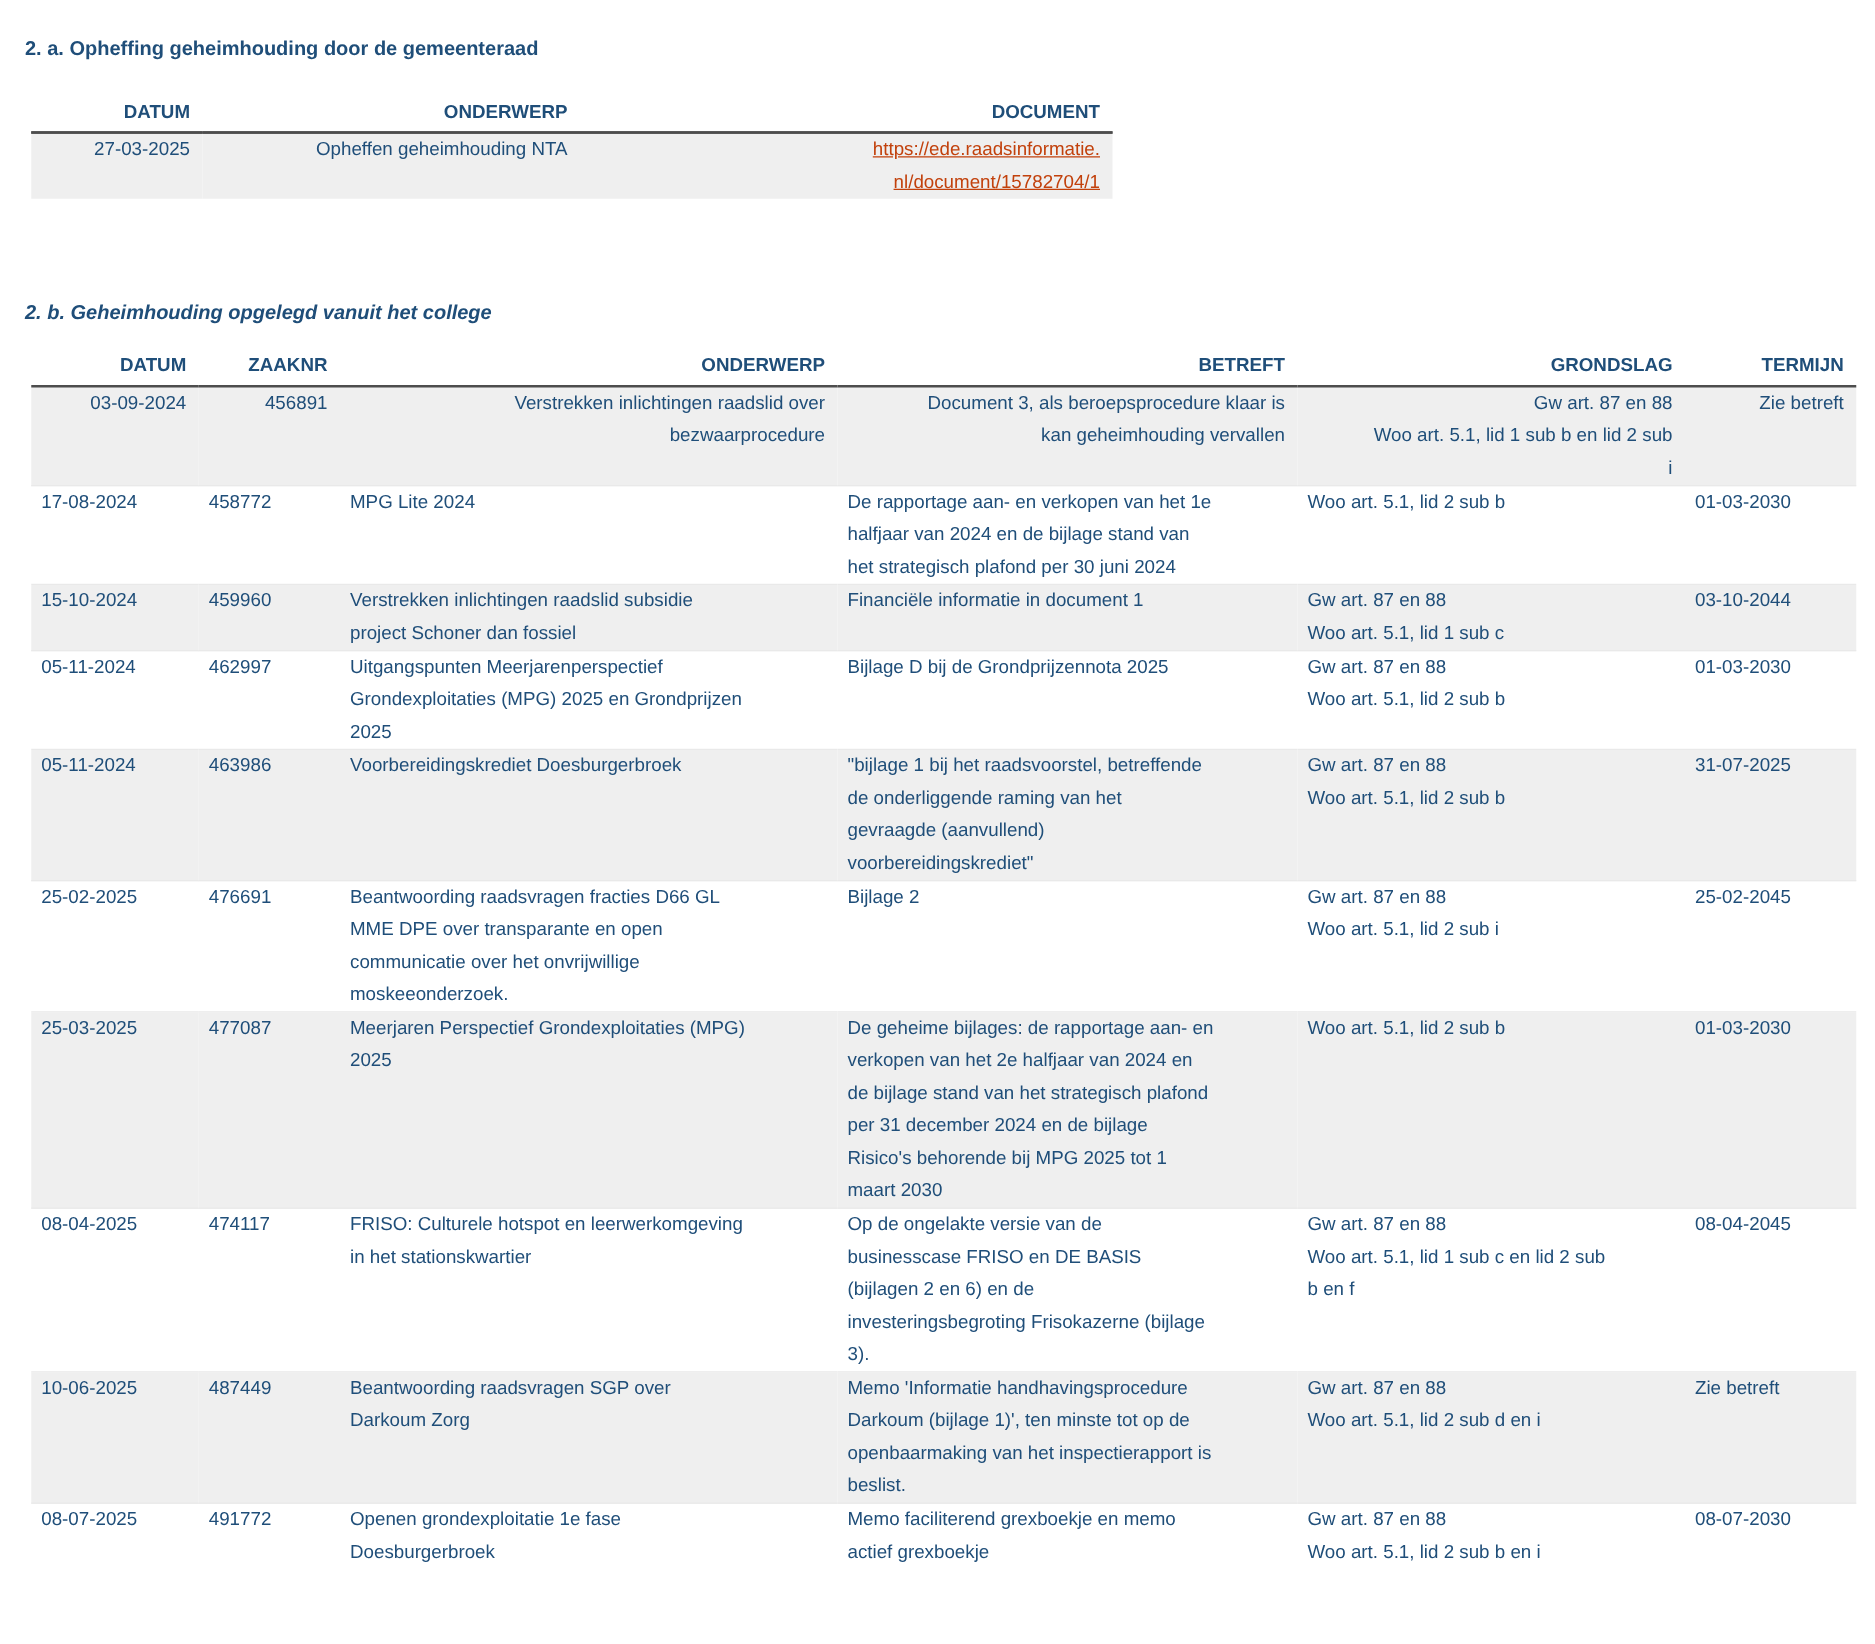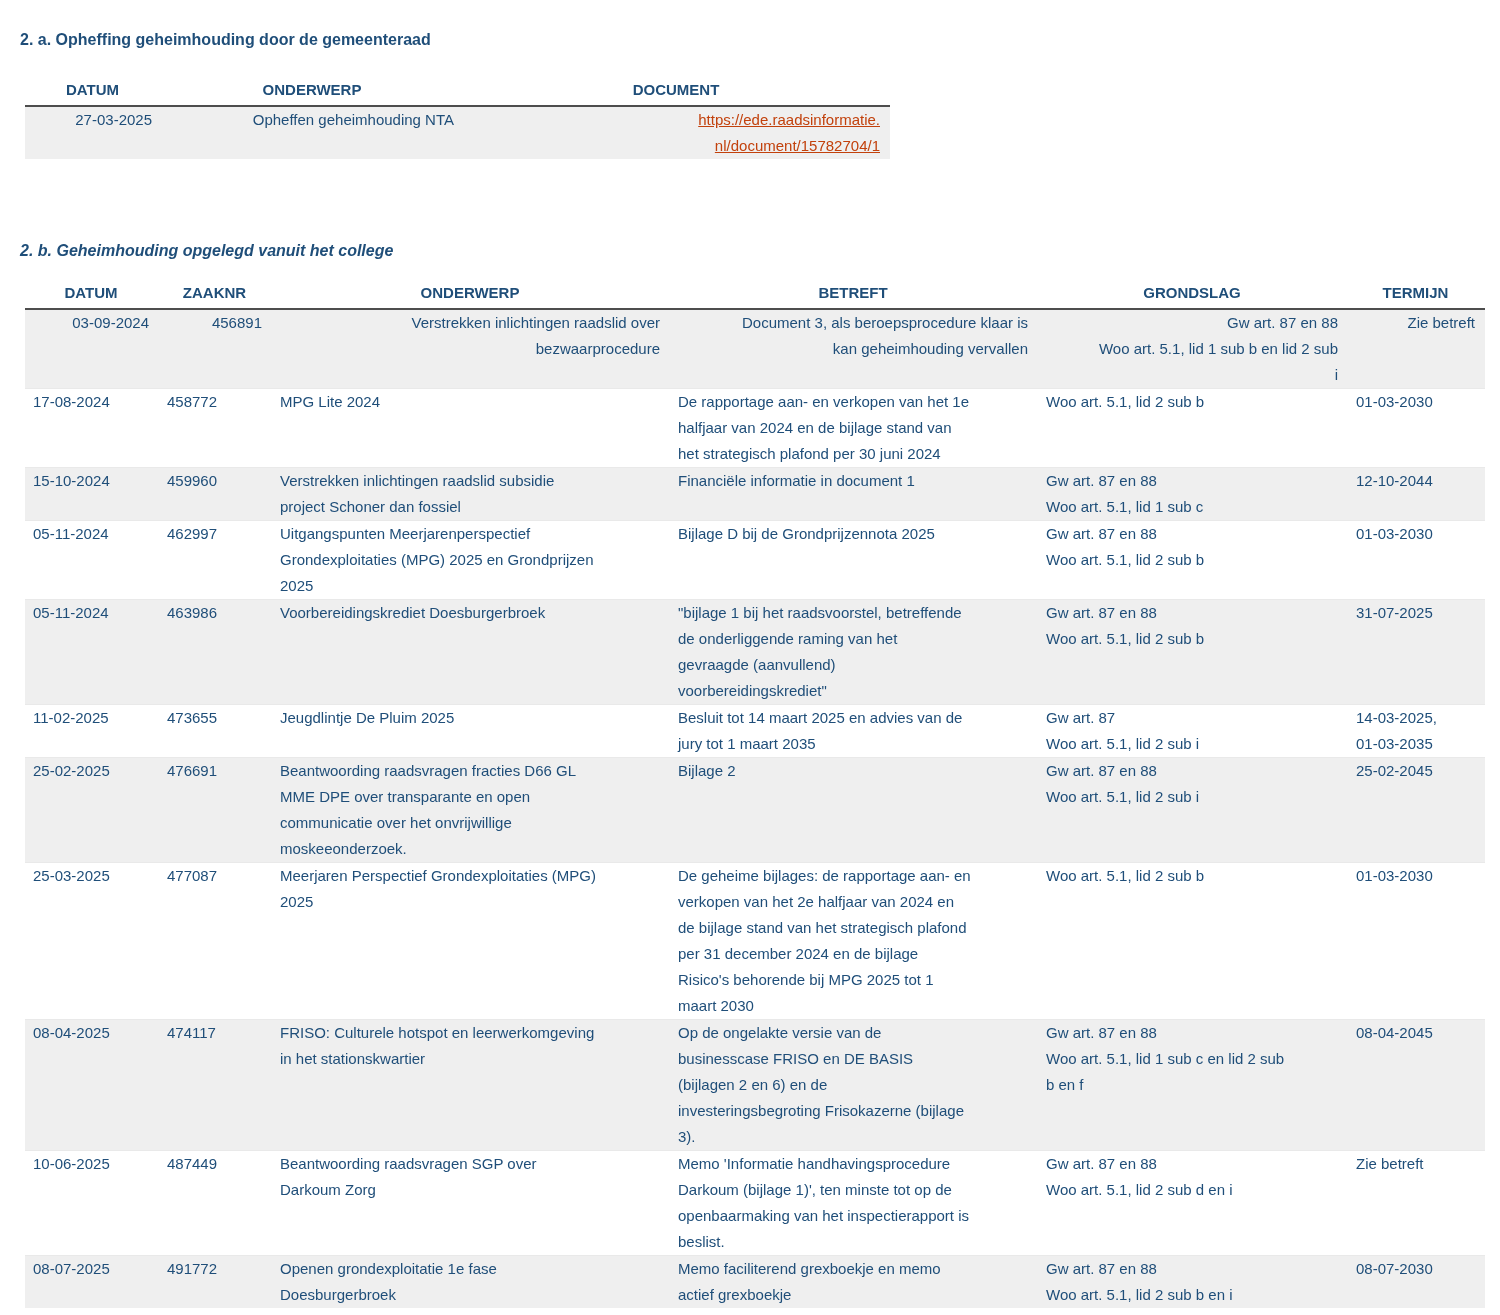--- a/index.html
+++ b/index.html
@@ -35,21 +35,21 @@
   #table-a col.c3 { width: 426px; }
 
   #table-b col.c1 { width: 134px; }
   #table-b col.c2 { width: 113px; }
   #table-b col.c3 { width: 398px; }
   #table-b col.c4 { width: 368px; }
   #table-b col.c5 { width: 310px; }
   #table-b col.c6 { width: 137px; }
 
   th {
-    text-align: center;
+    text-align: right;
     font-size: 15px;
     font-weight: bold;
     line-height: 20px;
     padding: 0 10px 5px 8px;
     border-bottom: 2px solid #4d4d4d;
     white-space: nowrap;
   }
   td {
     vertical-align: top;
     font-size: 15px;
@@ -130,47 +130,39 @@
         <td>De rapportage aan- en verkopen van het 1e<br>halfjaar van 2024 en de bijlage stand van<br>het strategisch plafond per 30 juni 2024</td>
         <td>Woo art. 5.1, lid 2 sub b</td>
         <td>01-03-2030</td>
       </tr>
       <tr>
         <td>15-10-2024</td>
         <td>459960</td>
         <td>Verstrekken inlichtingen raadslid subsidie<br>project Schoner dan fossiel</td>
         <td>Financiële informatie in document 1</td>
         <td>Gw art. 87 en 88<br>Woo art. 5.1, lid 1 sub c</td>
-        <td>12-10-2044</td>
+        <td>03-10-2044</td>
       </tr>
       <tr>
         <td>05-11-2024</td>
         <td>462997</td>
         <td>Uitgangspunten Meerjarenperspectief<br>Grondexploitaties (MPG) 2025 en Grondprijzen<br>2025</td>
         <td>Bijlage D bij de Grondprijzennota 2025</td>
         <td>Gw art. 87 en 88<br>Woo art. 5.1, lid 2 sub b</td>
         <td>01-03-2030</td>
       </tr>
       <tr>
         <td>05-11-2024</td>
         <td>463986</td>
         <td>Voorbereidingskrediet Doesburgerbroek</td>
         <td>"bijlage 1 bij het raadsvoorstel, betreffende<br>de onderliggende raming van het<br>gevraagde (aanvullend)<br>voorbereidingskrediet"</td>
         <td>Gw art. 87 en 88<br>Woo art. 5.1, lid 2 sub b</td>
         <td>31-07-2025</td>
       </tr>
       <tr>
-        <td>11-02-2025</td>
-        <td>473655</td>
-        <td>Jeugdlintje De Pluim 2025</td>
-        <td>Besluit tot 14 maart 2025 en advies van de<br>jury tot 1 maart 2035</td>
-        <td>Gw art. 87<br>Woo art. 5.1, lid 2 sub i</td>
-        <td>14-03-2025,<br>01-03-2035</td>
-      </tr>
-      <tr>
         <td>25-02-2025</td>
         <td>476691</td>
         <td>Beantwoording raadsvragen fracties D66 GL<br>MME DPE over transparante en open<br>communicatie over het onvrijwillige<br>moskeeonderzoek.</td>
         <td>Bijlage 2</td>
         <td>Gw art. 87 en 88<br>Woo art. 5.1, lid 2 sub i</td>
         <td>25-02-2045</td>
       </tr>
       <tr>
         <td>25-03-2025</td>
         <td>477087</td>

